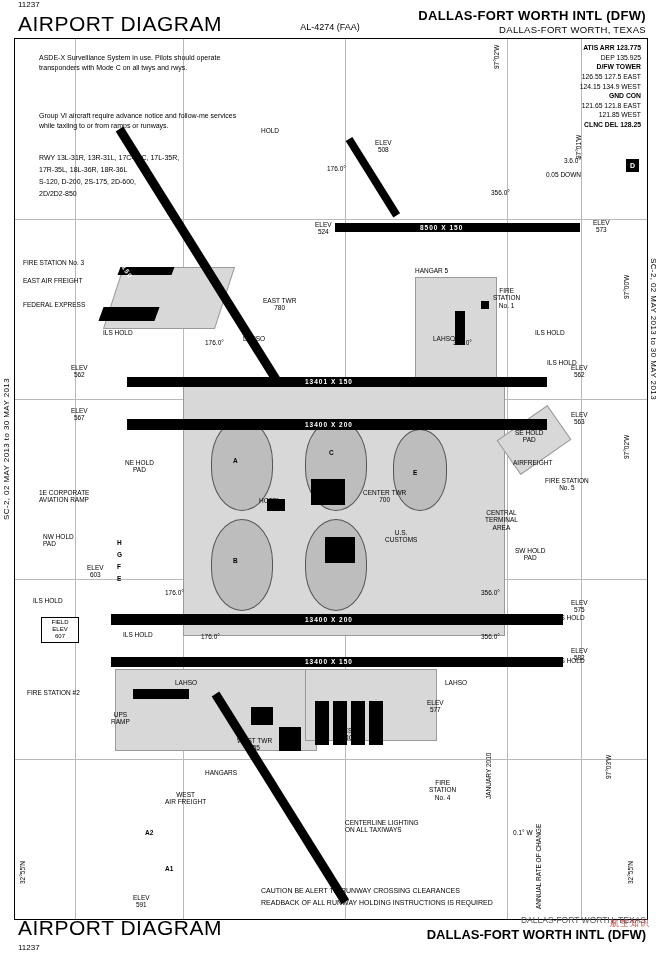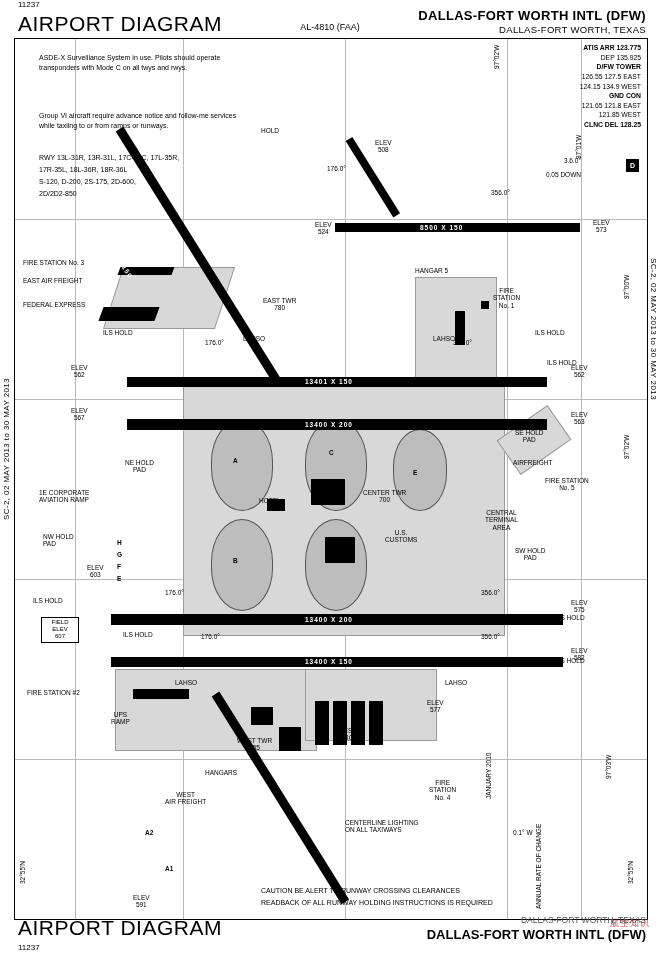--- a/index.html
+++ b/index.html
@@ -45,21 +45,21 @@
   .wmark{position:absolute;right:10px;bottom:26px;font-size:9px;color:#b03030;opacity:.85;letter-spacing:1px;}
 </style>
 </head>
 <body>
 
 <div class="page">
 
   <div class="hdr">
     <div class="seq">11237</div>
     <div class="left">AIRPORT DIAGRAM</div>
-    <div class="center">AL-4810 (FAA)</div>
+    <div class="center">AL-4274 (FAA)</div>
     <div class="right">
       <div class="l1">DALLAS-FORT WORTH INTL (DFW)</div>
       <div class="l2">DALLAS-FORT WORTH, TEXAS</div>
     </div>
   </div>
 
   <div class="sideL">SC-2, 02 MAY 2013 to 30 MAY 2013</div>
   <div class="sideR">SC-2, 02 MAY 2013 to 30 MAY 2013</div>
 
   <div class="chart">

